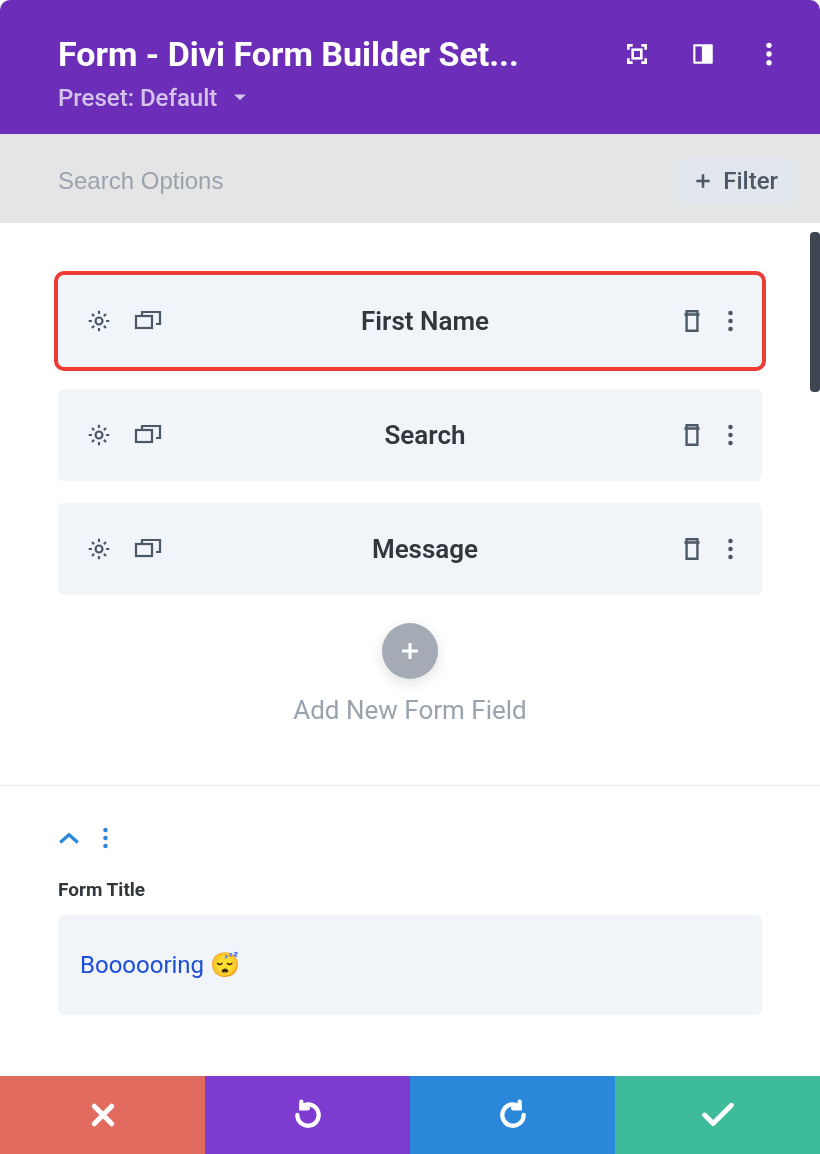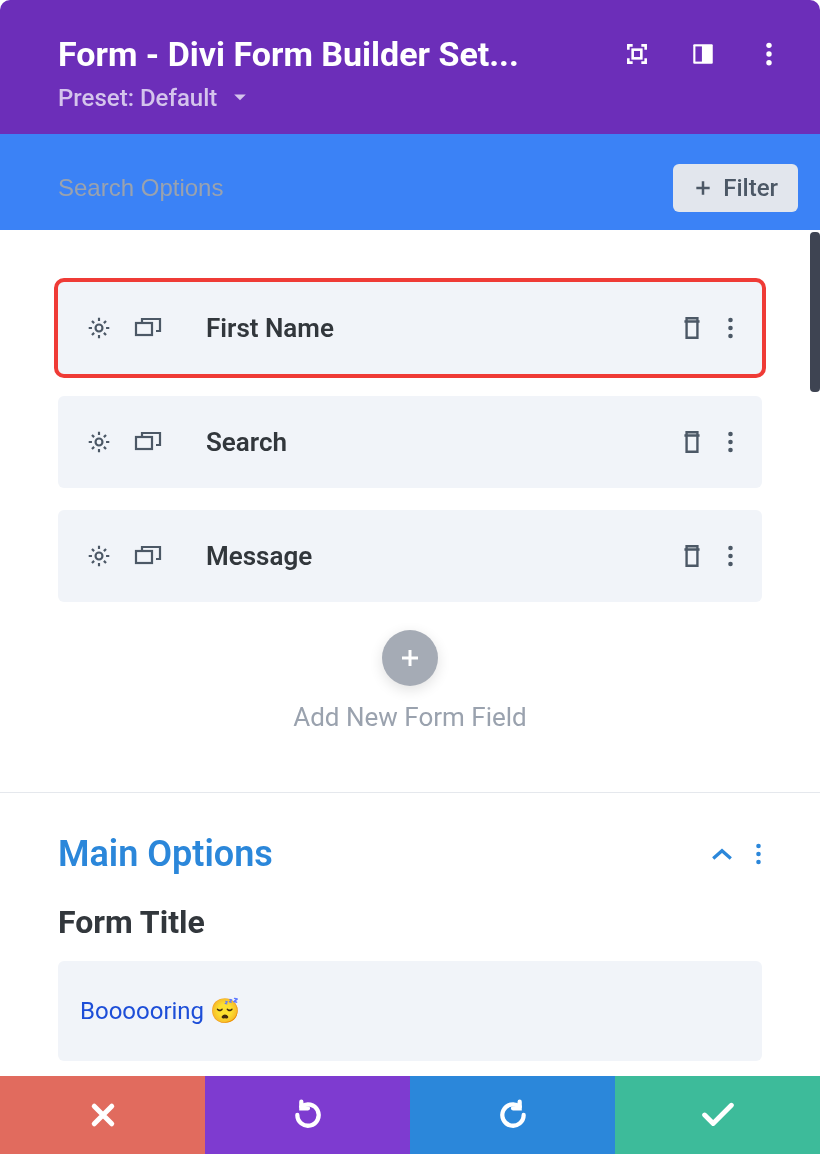--- a/index.html
+++ b/index.html
@@ -80,24 +80,24 @@
     color: #fff;
     cursor: pointer;
   }
   .tab.active { background: #8E3DF2; }
   .tab:nth-child(1){ width: 210px; }
   .tab:nth-child(2){ width: 200px; }
   .tab:nth-child(3){ width: 230px; }
 
   
   .search-row {
-    background: #3b82f6;
-    display: flex;
-    align-items: center;
-    padding: 30px 22px 18px 58px;
+    background: #e5e5e5;
+    display: flex;
+    align-items: center;
+    padding: 23px 22px 18px 58px;
     gap: 27px;
   }
   .search-input {
     flex: 1;
     border: none;
     background: transparent;
     font-size: 24px;
     color: #333;
     outline: none;
   }
@@ -138,21 +138,21 @@
     outline-offset: 0;
   }
   .field-left {
     display: flex;
     align-items: center;
     gap: 22px;
     width: 120px;
   }
   .field-label {
     flex: 1;
-    text-align: left;
+    text-align: center;
     font-size: 26px;
     font-weight: 600;
     color: #32373C;
   }
   .field-right {
     display: flex;
     align-items: center;
     gap: 24px;
     width: 90px;
     justify-content: flex-end;
@@ -207,24 +207,24 @@
     color: #2B87DA;
   }
   .section-right {
     display: flex;
     align-items: center;
     gap: 22px;
     color: #2B87DA;
   }
 
   .opt-label {
-    font-size: 32px;
+    font-size: 19px;
     font-weight: 700;
     color: #32373C;
-    margin-bottom: 20px;
+    margin-bottom: 14px;
   }
   .opt-input-wrap {
     background: #F1F4F9;
     border-radius: 6px;
     padding: 36px 22px;
     font-size: 24px;
     color: #1d4ed8;
   }
 
   
@@ -416,21 +416,20 @@
         <svg width="24" height="24" viewBox="0 0 24 24" stroke="#fff" stroke-width="3">
           <path d="M12 4v16M4 12h16"></path>
         </svg>
       </div>
       <div class="add-label">Add New Form Field</div>
     </div>
 
     <div class="divider"></div>
 
     <div class="section-header">
-      <div class="section-title">Main Options</div>
       <div class="section-right">
         <span>
           <svg width="22" height="14" viewBox="0 0 20 12" fill="none" stroke="#2B87DA" stroke-width="3">
             <path d="M2 10l8-7 8 7"></path>
           </svg>
         </span>
         <span>
           <svg width="7" height="24" viewBox="0 0 6 24" fill="#2B87DA">
             <circle cx="3" cy="4" r="2.3"></circle>
               <circle cx="3" cy="12" r="2.3"></circle>

